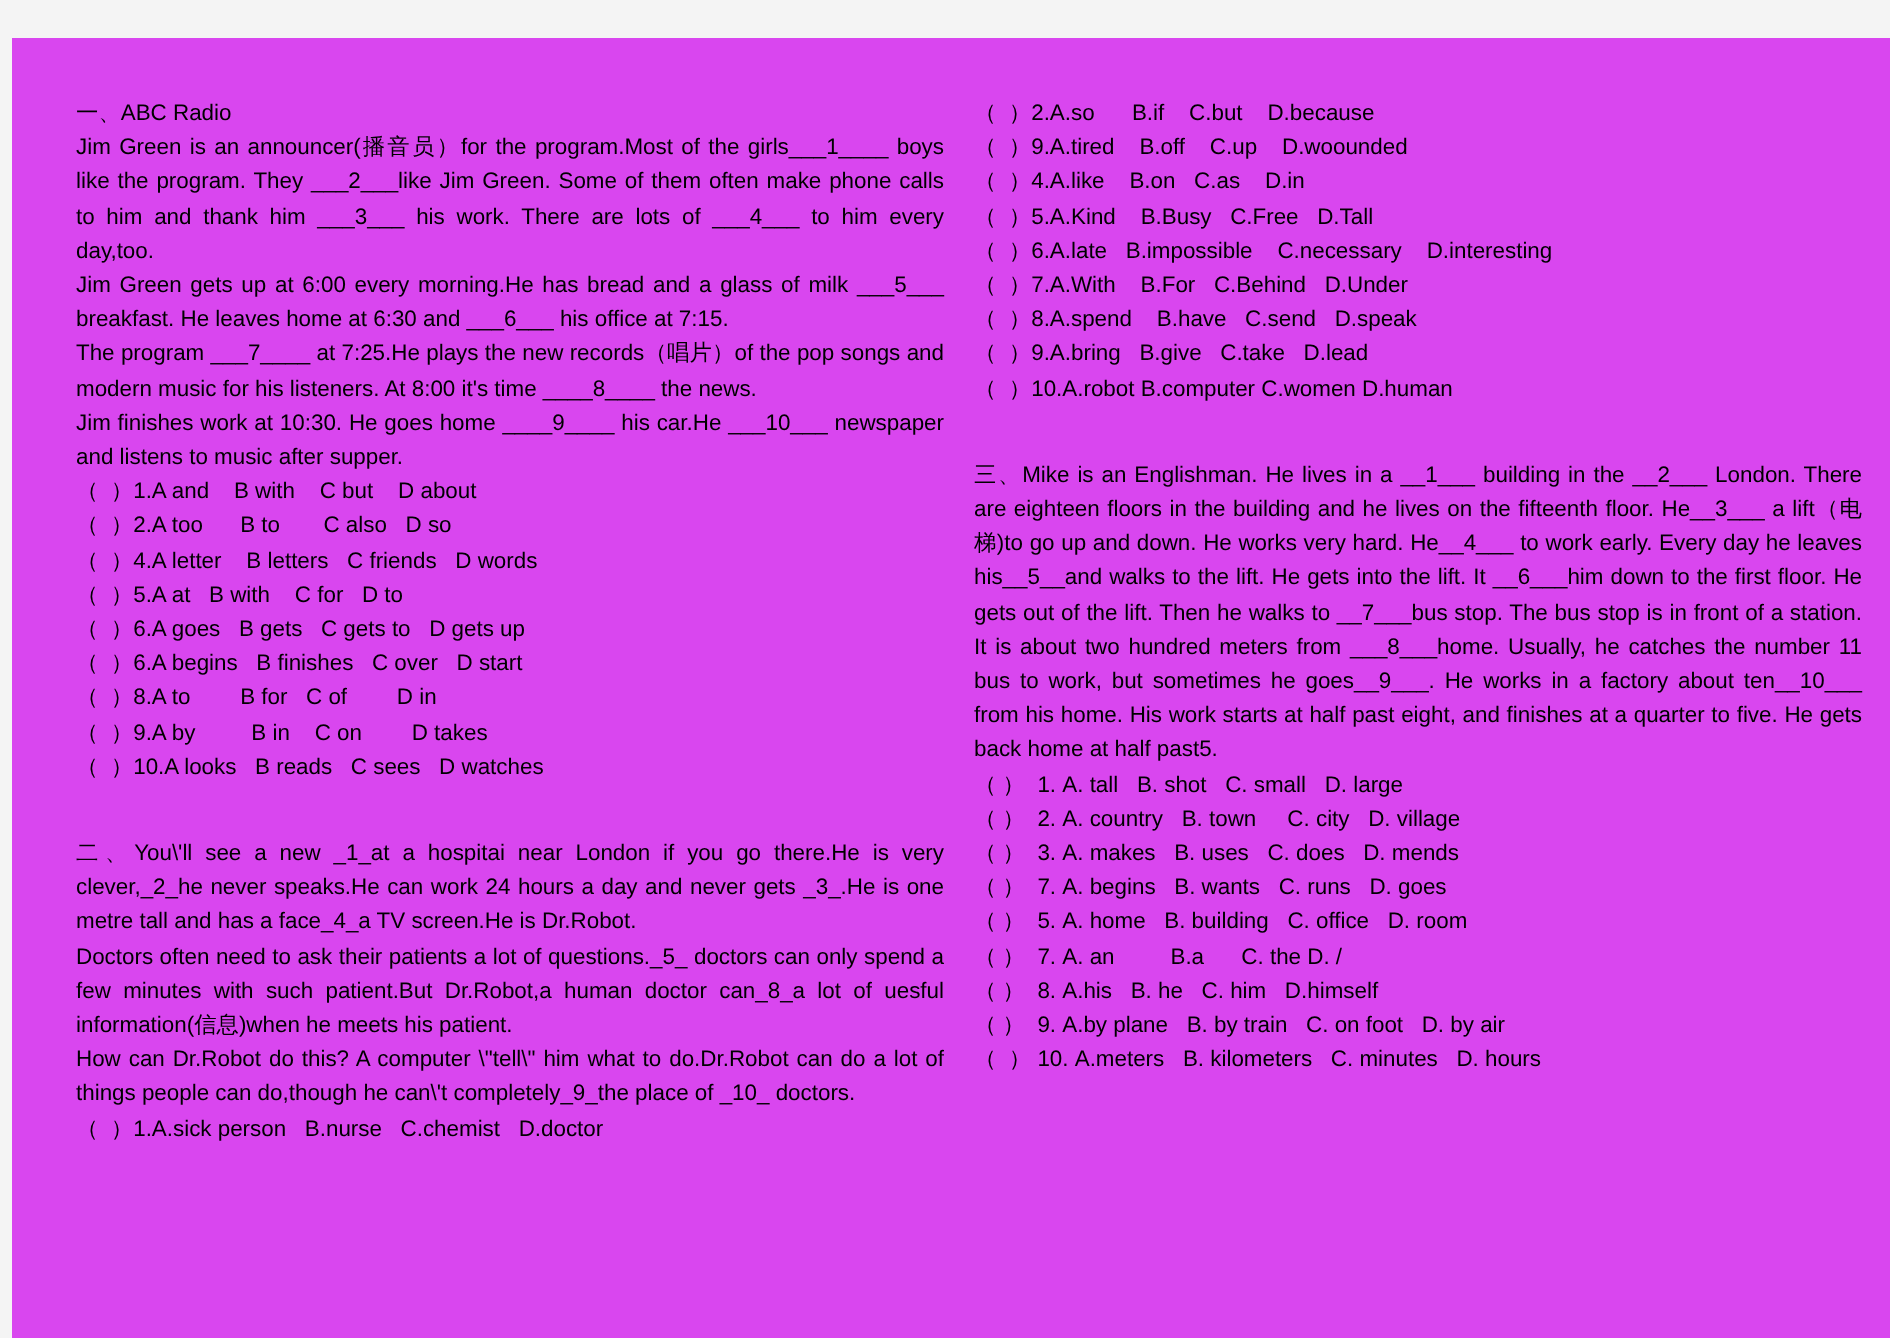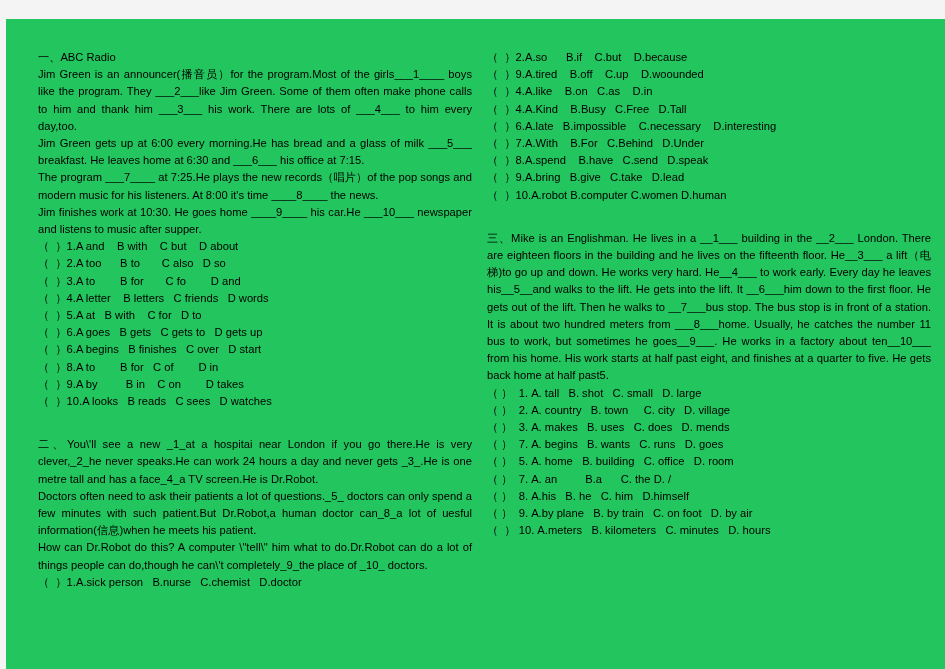--- a/index.html
+++ b/index.html
@@ -13,21 +13,21 @@
     height: 669px;
     overflow: hidden;
     font-family: "Liberation Sans", sans-serif;
   }
   #page {
     position: absolute;
     left: 6px;
     top: 19px;
     width: 939px;
     height: 650px;
-    background: #22c55e;
+    background: #d946ef;
     overflow: hidden;
   }
   #columns {
     position: absolute;
     left: 0;
     top: 0;
     width: 939px;
     height: 650px;
   }
   .column {
@@ -85,21 +85,20 @@
         <p class="heading-line">一、ABC Radio</p>
         <p class="p-indent">Jim Green is an announcer(播音员）for the program.Most of the girls___1____ boys like the program. They ___2___like Jim Green. Some of them often make phone calls to him and thank him ___3___ his work. There are lots of ___4___ to him every day,too.</p>
         <p class="p-indent">Jim Green gets up at 6:00 every morning.He has bread and a glass of milk ___5___ breakfast. He leaves home at 6:30 and ___6___ his office at 7:15.</p>
         <p class="p-indent">The program ___7____ at 7:25.He plays the new records（唱片）of the pop songs and modern music for his listeners. At 8:00 it's time ____8____ the news.</p>
         <p class="p-indent">Jim finishes work at 10:30. He goes home ____9____ his car.He ___10___ newspaper and listens to music after supper.</p>
       </div>
 
       <ul class="opts">
         <li>（  ）1.A and    B with    C but    D about</li>
         <li>（  ）2.A too      B to       C also   D so</li>
-        <li>（  ）3.A to        B for       C fo        D and</li>
         <li>（  ）4.A letter    B letters   C friends   D words</li>
         <li>（  ）5.A at   B with    C for   D to</li>
         <li>（  ）6.A goes   B gets   C gets to   D gets up</li>
         <li>（  ）6.A begins   B finishes   C over   D start</li>
         <li>（  ）8.A to        B for   C of        D in</li>
         <li>（  ）9.A by         B in    C on        D takes</li>
         <li>（  ）10.A looks   B reads   C sees   D watches</li>
       </ul>
 
       <div class="gap-large"></div>
@@ -115,21 +114,21 @@
       </ul>
 
     </div>
 
     <div class="column" id="col-right">
 
       <ul class="opts">
         <li>（  ）2.A.so      B.if    C.but    D.because</li>
         <li>（  ）9.A.tired    B.off    C.up    D.woounded</li>
         <li>（  ）4.A.like    B.on   C.as    D.in</li>
-        <li>（  ）4.A.Kind    B.Busy   C.Free   D.Tall</li>
+        <li>（  ）5.A.Kind    B.Busy   C.Free   D.Tall</li>
         <li>（  ）6.A.late   B.impossible    C.necessary    D.interesting</li>
         <li>（  ）7.A.With    B.For   C.Behind   D.Under</li>
         <li>（  ）8.A.spend    B.have   C.send   D.speak</li>
         <li>（  ）9.A.bring   B.give   C.take   D.lead</li>
         <li>（  ）10.A.robot B.computer C.women D.human</li>
       </ul>
 
       <div class="gap-large"></div>
 
       <div class="passage">

